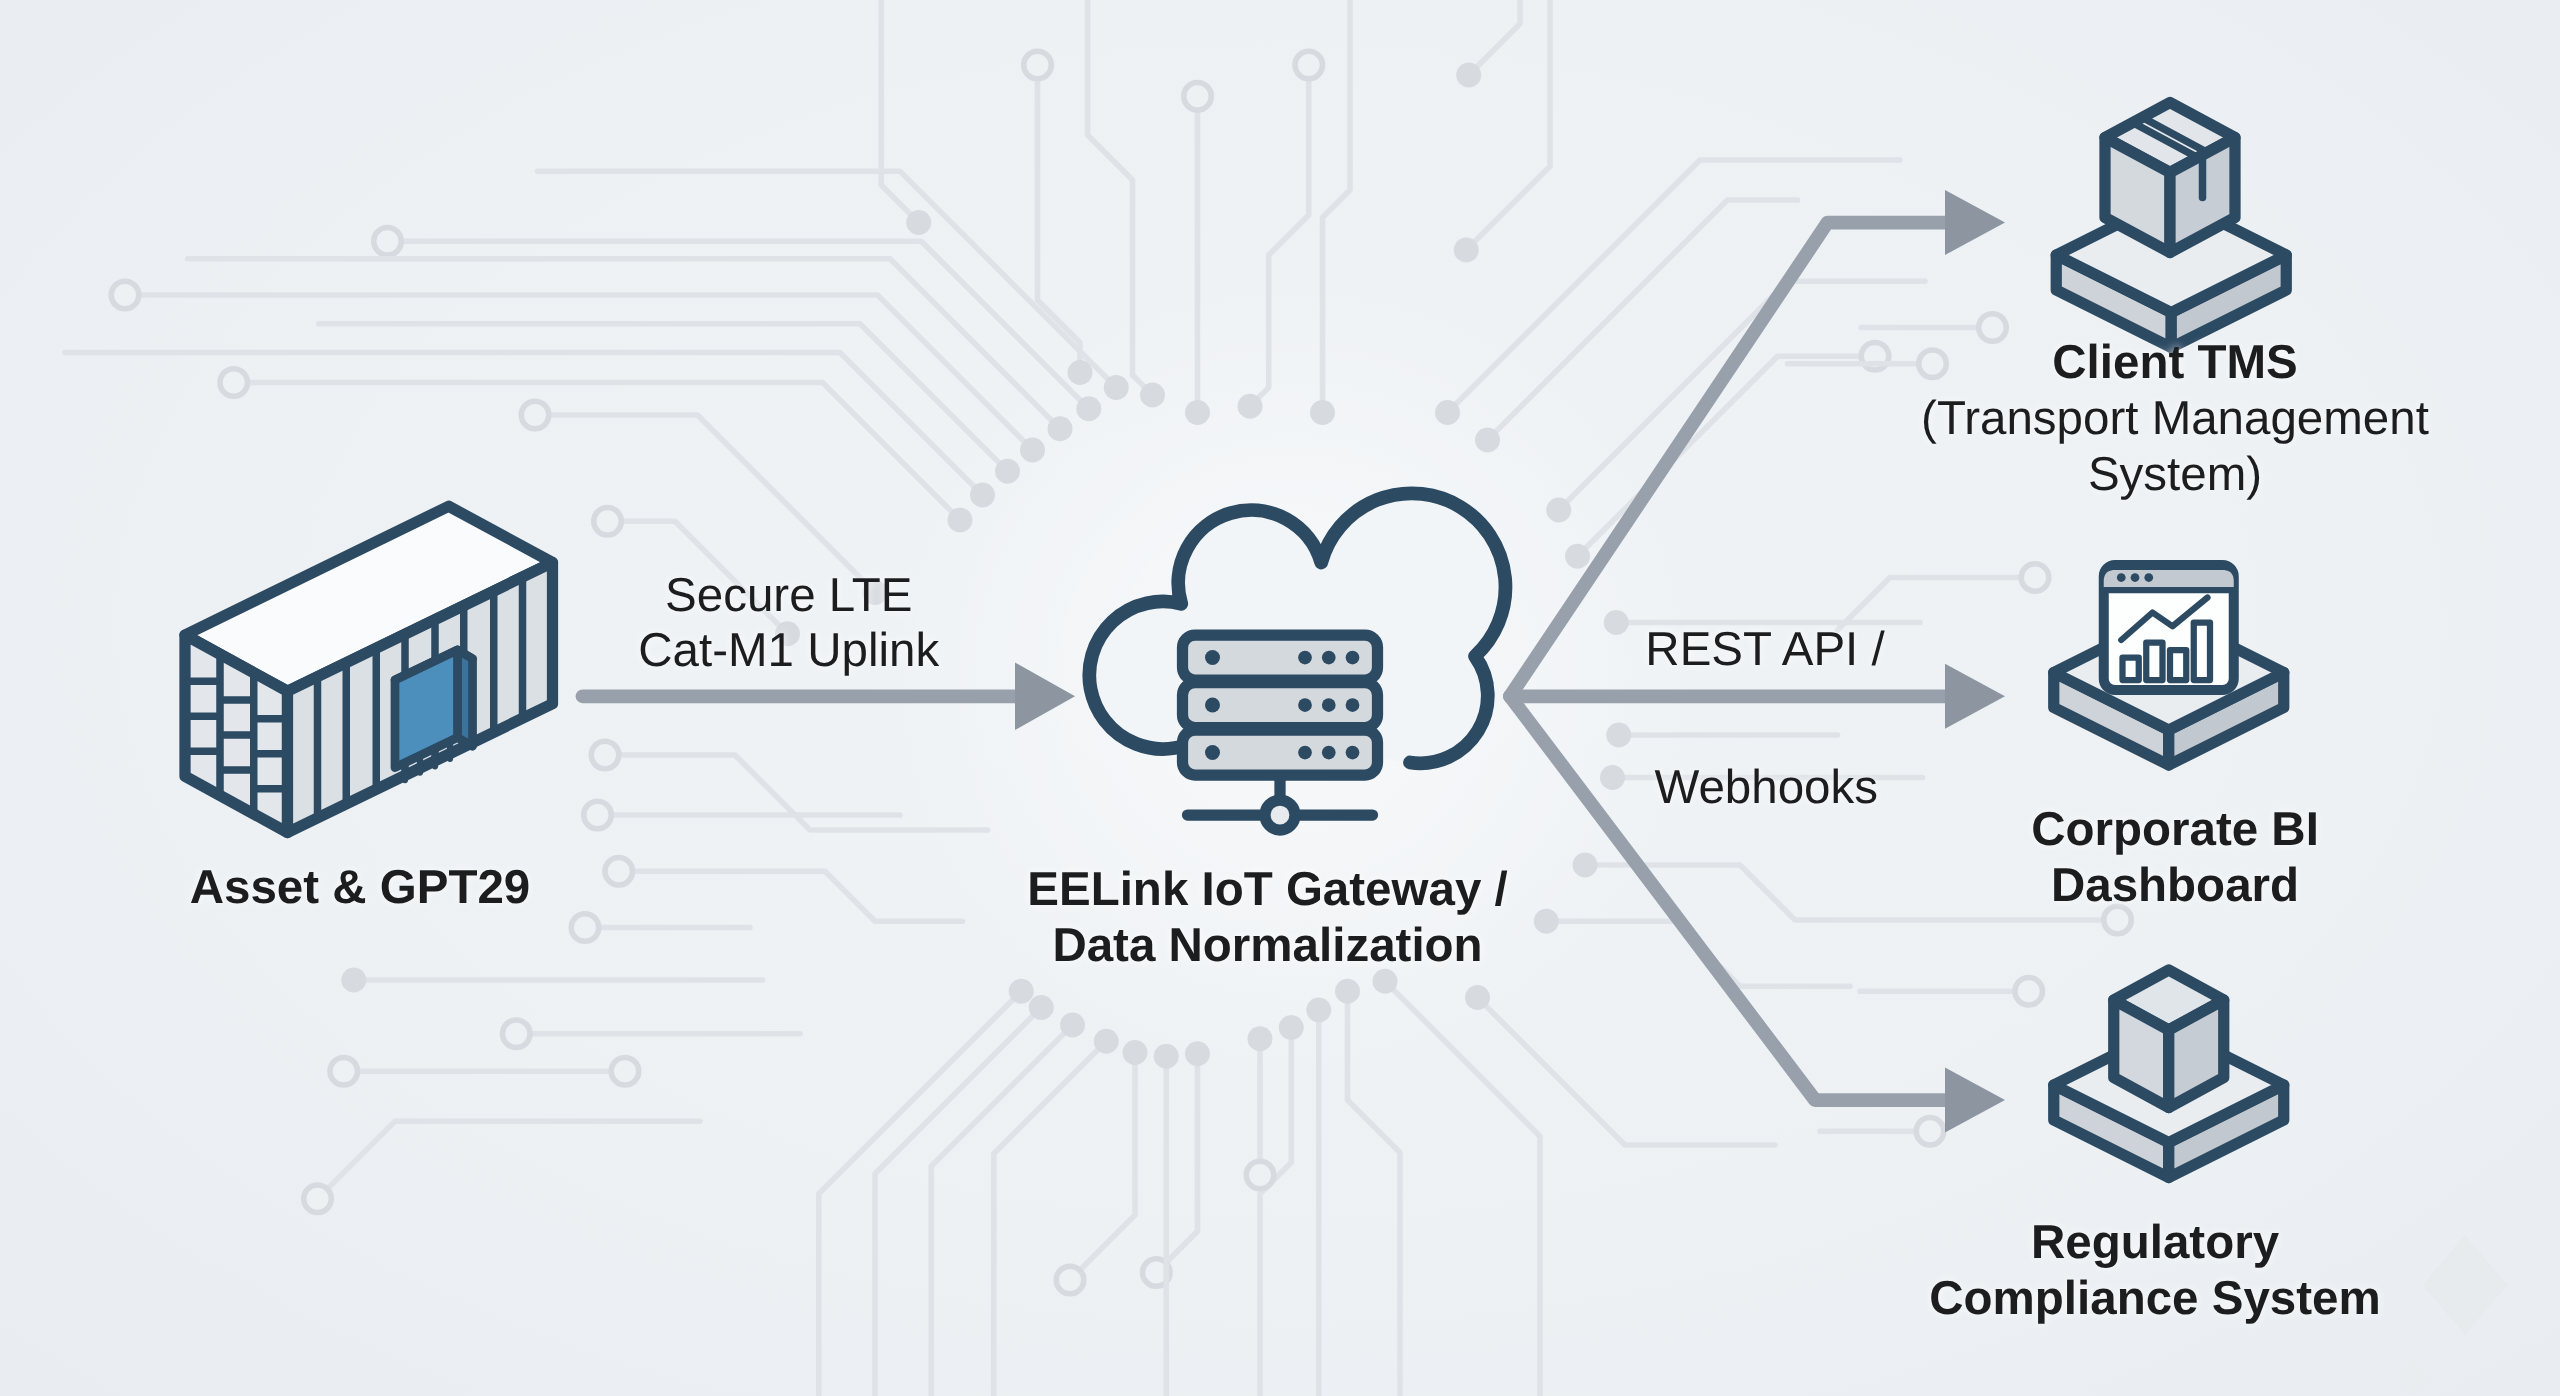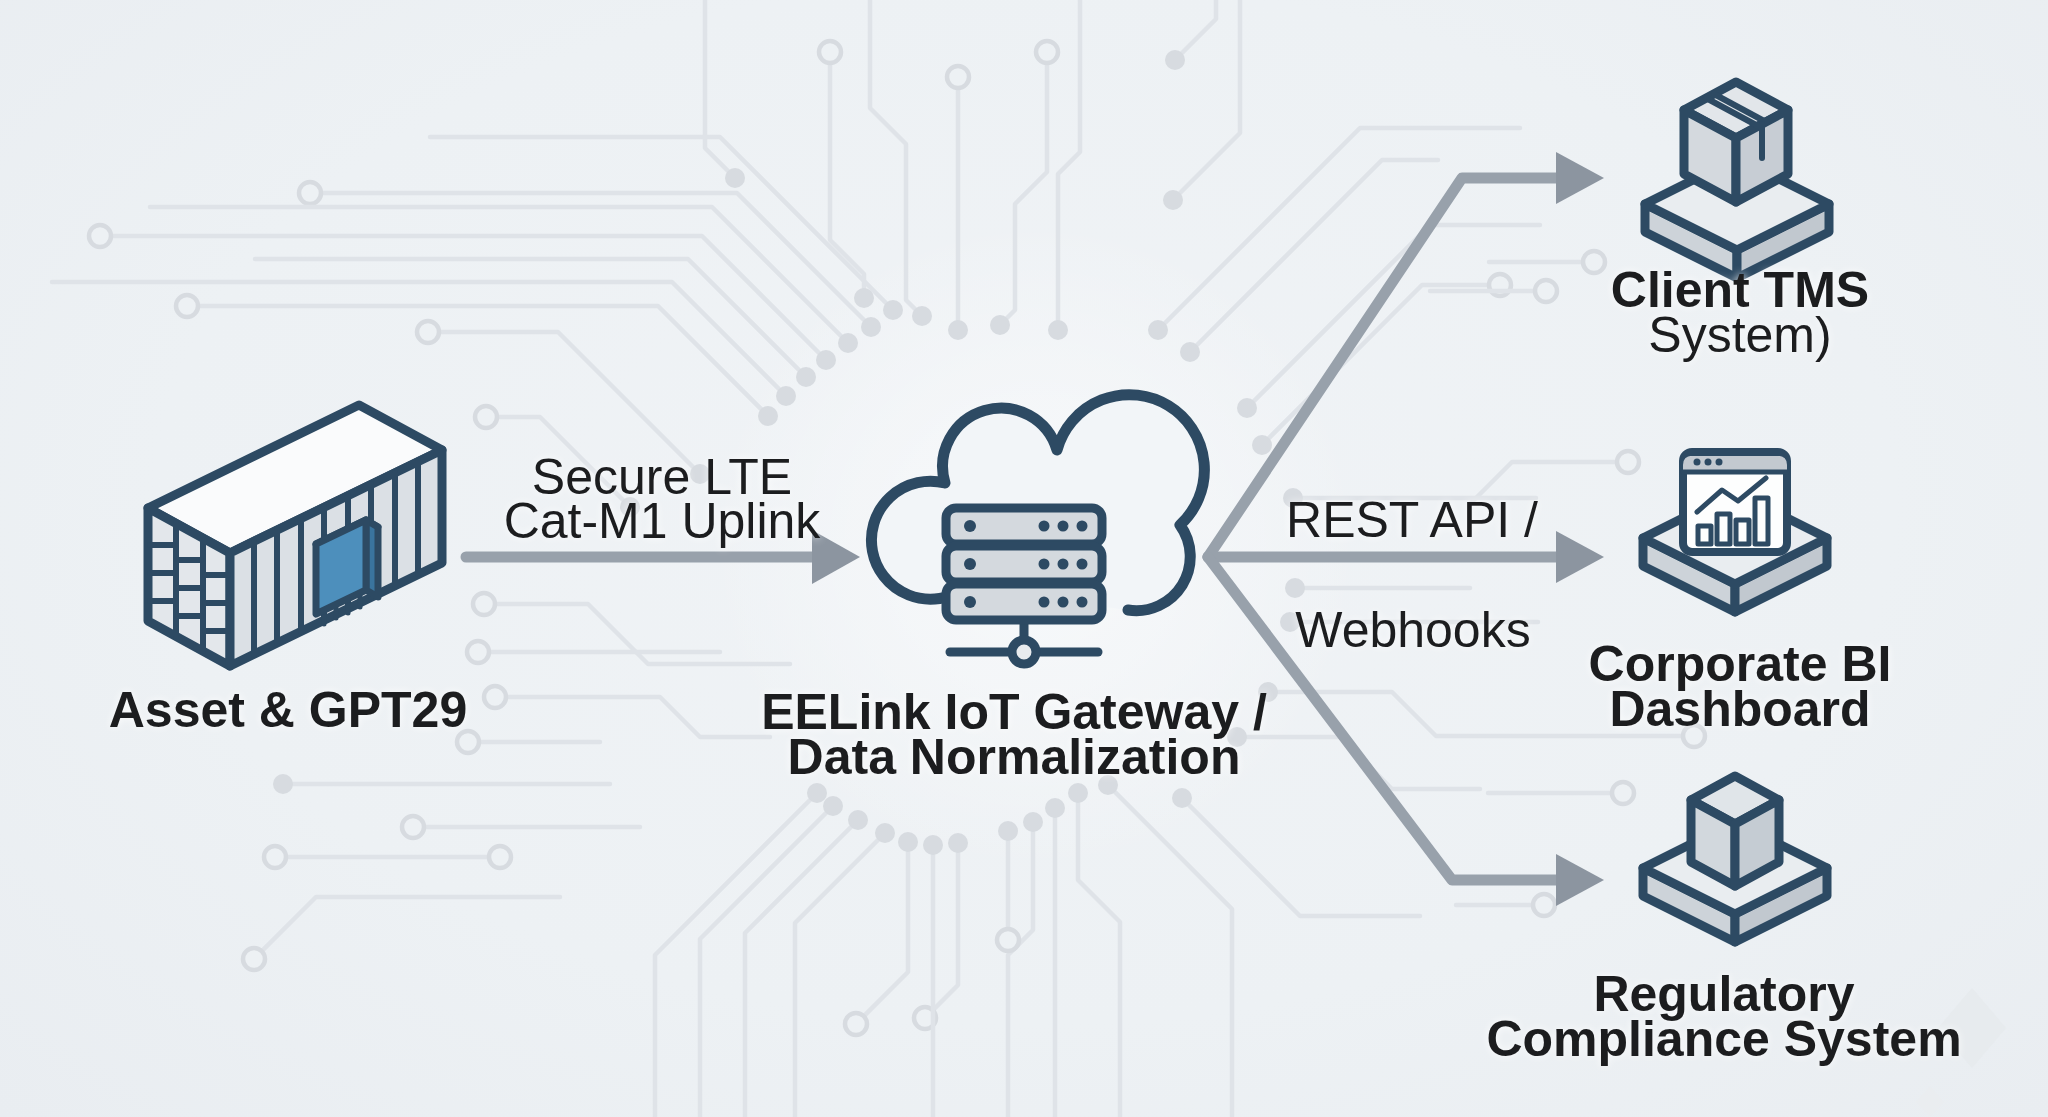--- a/index.html
+++ b/index.html
@@ -30,21 +30,21 @@
   .head{fill:#8c95a0}
   .ic{stroke:var(--icon-stroke-color);stroke-width:9;stroke-linejoin:round;stroke-linecap:round}
   .ic7{stroke:var(--icon-stroke-color);stroke-width:7;stroke-linejoin:round;stroke-linecap:round}
   .ic6{stroke:var(--icon-stroke-color);stroke-width:6;stroke-linecap:round}
   .ic5{stroke:var(--icon-stroke-color);stroke-width:5;stroke-linejoin:round;stroke-linecap:round;fill:none}
   .icfill{fill:var(--icon-stroke-color)}
   .labels div{color:var(--text-color)}
   .node-label,.edge-label{
     position:absolute;transform:translateX(-50%);
     text-align:center;white-space:nowrap;
-    font-size:50px;line-height:45px;color:var(--text-color);
+    font-size:38px;line-height:45px;color:var(--text-color);
     text-shadow:0 0 8px rgba(255,255,255,.85);
   }
   .node-label{font-weight:700}
   .edge-label{font-weight:400;line-height:44px}
   .sub{font-weight:400}
 </style>
 </head>
 <body>
 
 <div id="stage">
@@ -301,39 +301,40 @@
         <polygon class="ic" fill="#c5ccd3" points="44,-86 0,-62 0,0 44,-24"></polygon>
       </g>
     </g>
   </svg>
 
   <div class="labels">
     <div class="node-label" style="left:288px;top:688px">
       <div>Asset &amp; GPT29</div>
     </div>
 
-    <div class="edge-label" style="left:662px;top:455px">
+    <div class="edge-label" style="left:631px;top:455px">
       <div>Secure LTE</div>
       <div>Cat-M1 Uplink</div>
     </div>
 
     <div class="node-label" style="left:1014px;top:690px">
       <div>EELink IoT Gateway /</div>
       <div>Data Normalization</div>
     </div>
 
     <div class="edge-label" style="left:1412px;top:498px">
       <div>REST API /</div>
     </div>
     <div class="edge-label" style="left:1413px;top:608px">
       <div>Webhooks</div>
     </div>
 
     <div class="node-label" style="left:1740px;top:268px">
       <div>Client TMS</div>
+      <div class="sub">(Transport Management</div>
       <div class="sub">System)</div>
     </div>
 
     <div class="node-label" style="left:1740px;top:642px">
       <div>Corporate BI</div>
       <div>Dashboard</div>
     </div>
 
     <div class="node-label" style="left:1724px;top:972px">
       <div>Regulatory</div>

